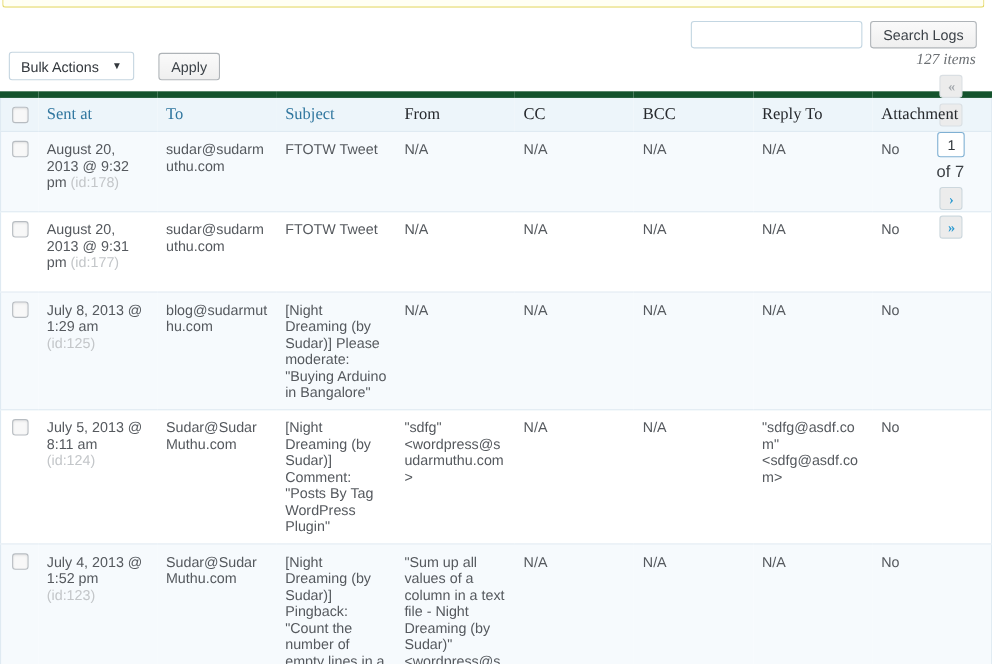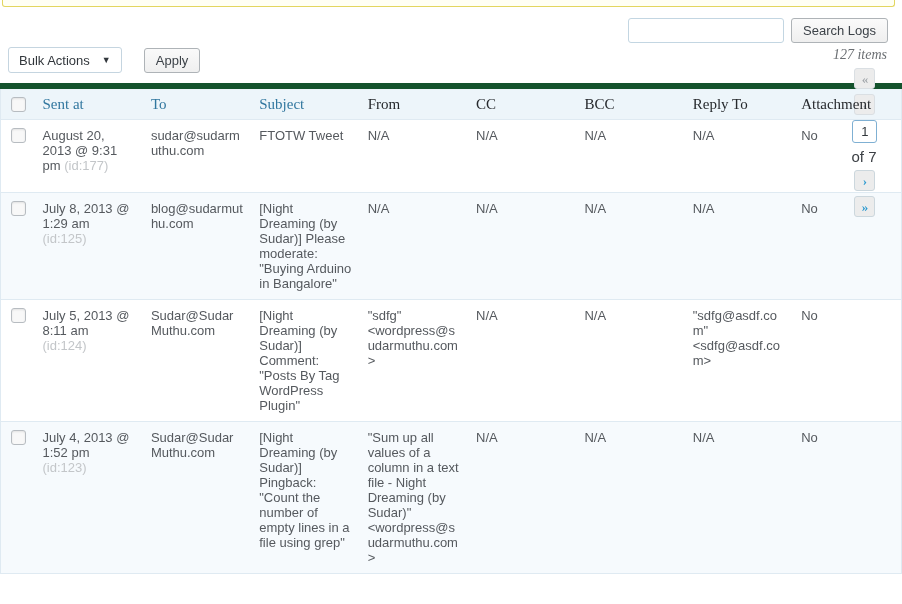--- a/index.html
+++ b/index.html
@@ -17,20 +17,21 @@
     background: #fffff4;
     border: 1px solid #e3d660;
     border-top: none;
     border-radius: 0 0 3px 3px;
   }
 
   
   .search-row {
     display: flex;
     justify-content: flex-end;
+    align-items: center;
     gap: 7px;
     margin: 11px 14px 0 0;
     height: 26px;
   }
   .search-input {
     width: 156px;
     height: 25px;
     border: 1px solid #c3d6e2;
     border-radius: 3px;
     padding: 0 7px;
@@ -219,20 +220,31 @@
       <th class="sortable">To</th>
       <th class="sortable">Subject</th>
       <th>From</th>
       <th>CC</th>
       <th>BCC</th>
       <th>Reply To</th>
       <th>Attachment</th>
     </tr>
   </thead>
   <tbody>
+      <tr class="alt">
+    <td class="cb"><input type="checkbox" style=""></td>
+    <td><span>August 20, 2013 @ 9:32 pm</span> <span class="row-id">(id:178)</span></td>
+    <td>sudar@sudarmuthu.com</td>
+    <td>FTOTW Tweet</td>
+    <td>N/A</td>
+    <td>N/A</td>
+    <td>N/A</td>
+    <td>N/A</td>
+    <td>No</td>
+  </tr>
       <tr>
     <td class="cb"><input type="checkbox" style=""></td>
     <td><span>August 20, 2013 @ 9:31 pm</span> <span class="row-id">(id:177)</span></td>
     <td>sudar@sudarmuthu.com</td>
     <td>FTOTW Tweet</td>
     <td>N/A</td>
     <td>N/A</td>
     <td>N/A</td>
     <td>N/A</td>
     <td>No</td>

